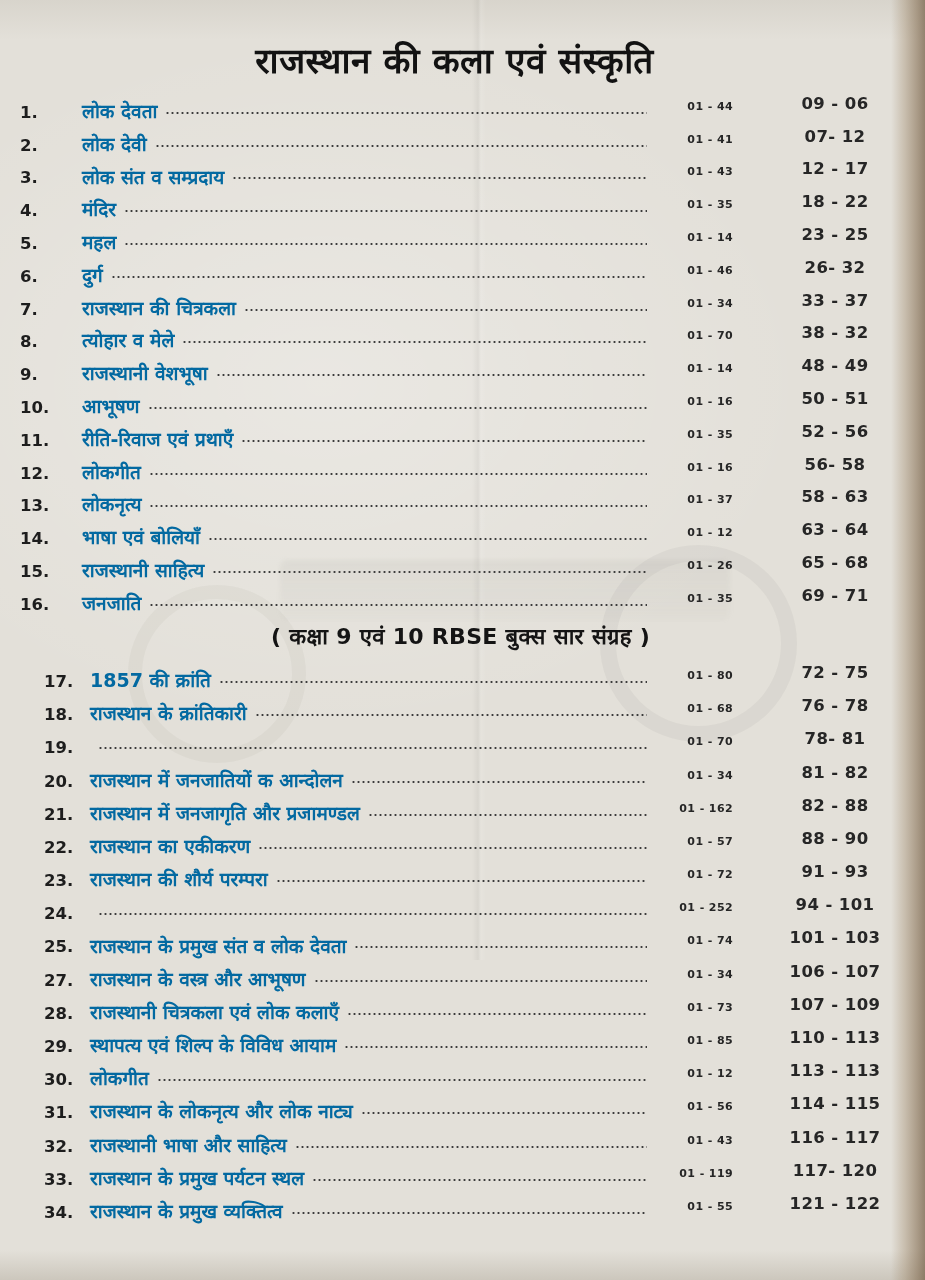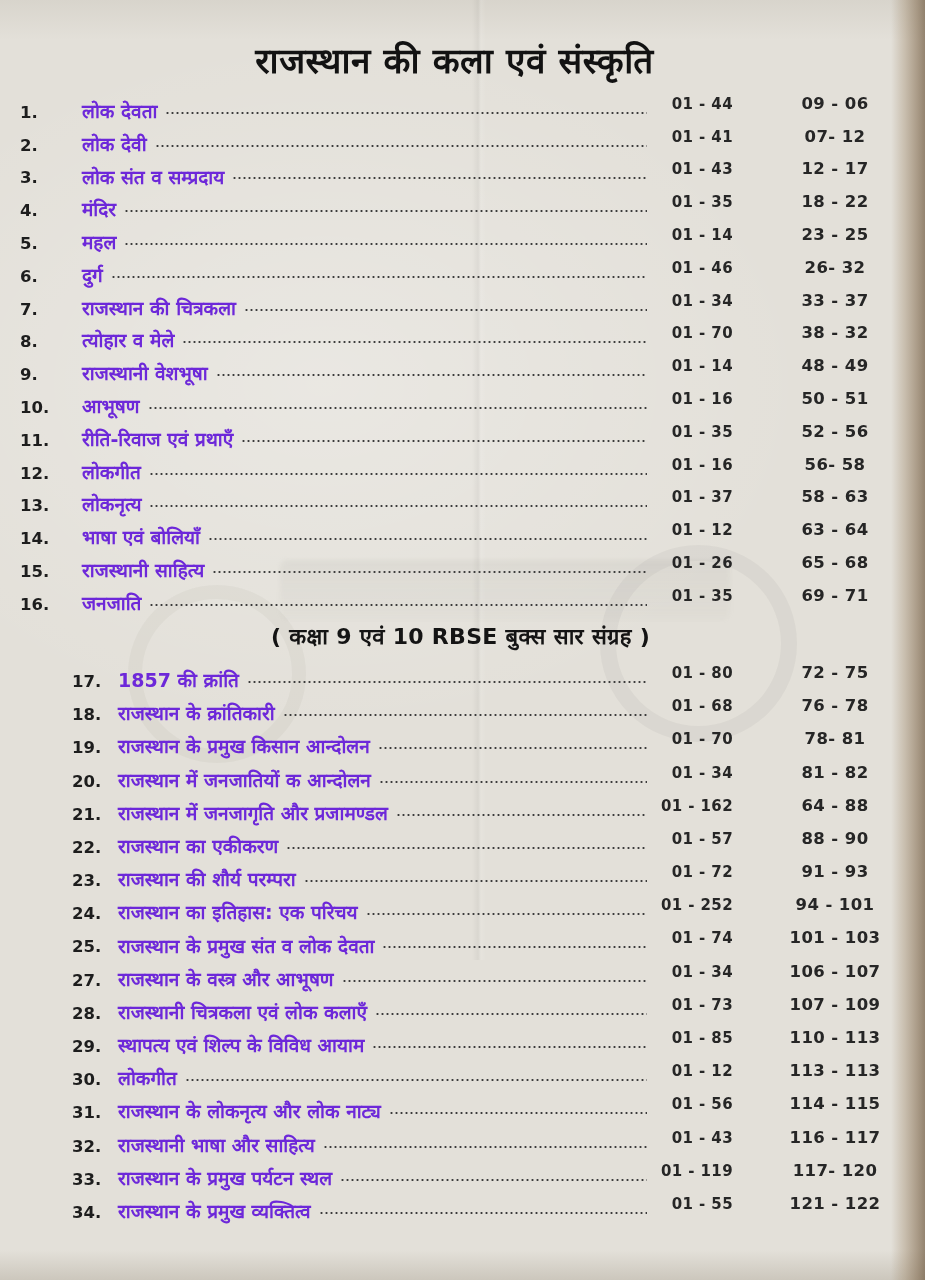--- a/index.html
+++ b/index.html
@@ -35,33 +35,33 @@
     margin:36px 16px 6px 0;text-align:center;
     font-size:35px;font-weight:800;letter-spacing:0.5px;color:#121212;
   }
 
   .toc{display:block;}
   .row{
     display:flex;align-items:flex-end;height:33px;
     padding-left:20px;padding-right:24px;
   }
   .part1 .row{height:32.8px;}
-  .part2 .row{height:33.2px;padding-left:72px;}
+  .part2 .row{height:33.2px;padding-left:44px;}
   .no{flex:0 0 62px;font-size:16.5px;font-weight:700;color:#1d1d1d;}
   .part2 .no{flex:0 0 46px;}
-  .title-text{flex:0 0 auto;font-size:19px;font-weight:700;color:#6d28d9;white-space:nowrap;line-height:1.1;}
+  .title-text{flex:0 0 auto;font-size:19px;font-weight:700;color:#0369a1;white-space:nowrap;line-height:1.1;}
   .dots{
     flex:1 1 auto;align-self:stretch;margin:0 4px 0 8px;
     background-image:radial-gradient(circle, #3b3b3b 1px, rgba(0,0,0,0) 1.2px);
     background-size:5px 4px;background-repeat:repeat-x;background-position:left bottom 7px;
   }
   .q{
     flex:0 0 82px;text-align:right;margin-right:36px;
     position:relative;top:-9px;
-    font-size:15px;font-weight:700;color:#262626;letter-spacing:0.4px;white-space:nowrap;
+    font-size:11px;font-weight:700;color:#262626;letter-spacing:0.4px;white-space:nowrap;
   }
   .p{
     flex:0 0 132px;text-align:center;
     position:relative;top:-9px;
     font-size:16.5px;font-weight:700;color:#262626;letter-spacing:0.4px;white-space:nowrap;
   }
   .section-heading{
     margin:6px 4px 8px 0;text-align:center;
     font-size:22px;font-weight:800;color:#141414;letter-spacing:0.3px;
   }
@@ -222,61 +222,59 @@
   <div class="row">
     <span class="no">18.</span>
     <span class="title-text">राजस्थान के क्रांतिकारी</span>
     <span class="dots"></span>
     <span class="q">01 - 68</span>
     <span class="p">76 - 78</span>
   </div>
 
   <div class="row">
     <span class="no">19.</span>
-    <span class="title-text">राजस्थान के प्रमुख किसान आन्दोलन</span>
     <span class="dots"></span>
     <span class="q">01 - 70</span>
     <span class="p">78- 81</span>
   </div>
 
   <div class="row">
     <span class="no">20.</span>
     <span class="title-text">राजस्थान में जनजातियों क आन्दोलन</span>
     <span class="dots"></span>
     <span class="q">01 - 34</span>
     <span class="p">81 - 82</span>
   </div>
 
   <div class="row">
     <span class="no">21.</span>
     <span class="title-text">राजस्थान में जनजागृति और प्रजामण्डल</span>
     <span class="dots"></span>
     <span class="q">01 - 162</span>
-    <span class="p">64 - 88</span>
+    <span class="p">82 - 88</span>
   </div>
 
   <div class="row">
     <span class="no">22.</span>
     <span class="title-text">राजस्थान का एकीकरण</span>
     <span class="dots"></span>
     <span class="q">01 - 57</span>
     <span class="p">88 - 90</span>
   </div>
 
   <div class="row">
     <span class="no">23.</span>
     <span class="title-text">राजस्थान की शौर्य परम्परा</span>
     <span class="dots"></span>
     <span class="q">01 - 72</span>
     <span class="p">91 - 93</span>
   </div>
 
   <div class="row">
     <span class="no">24.</span>
-    <span class="title-text">राजस्थान का इतिहास: एक परिचय</span>
     <span class="dots"></span>
     <span class="q">01 - 252</span>
     <span class="p">94 - 101</span>
   </div>
 
   <div class="row">
     <span class="no">25.</span>
     <span class="title-text">राजस्थान के प्रमुख संत व लोक देवता</span>
     <span class="dots"></span>
     <span class="q">01 - 74</span>

